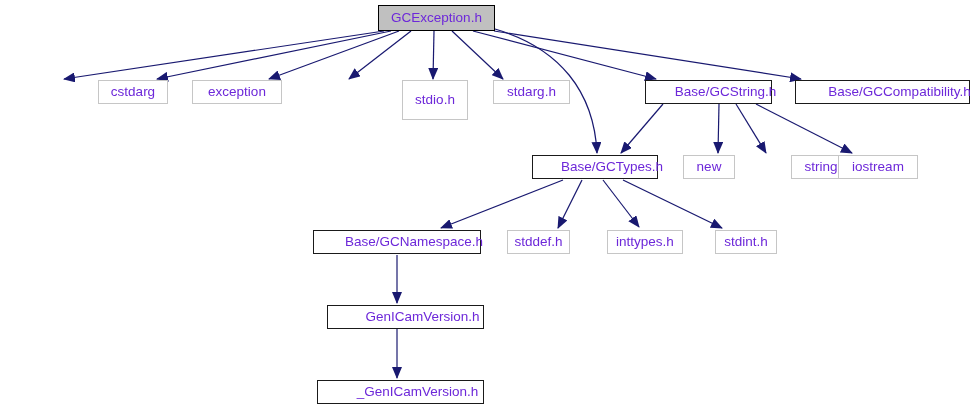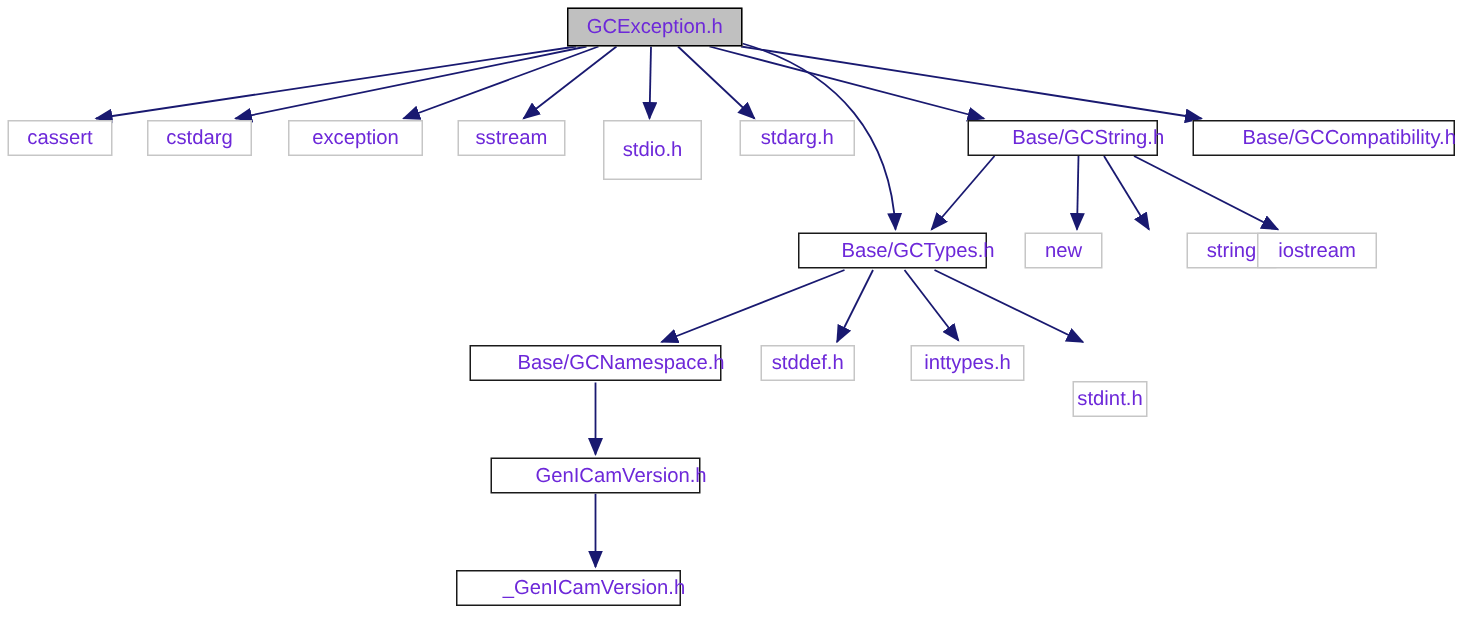--- a/index.html
+++ b/index.html
@@ -78,31 +78,29 @@
       <path d="M756,104 L852,153" class="edge" marker-end="url(#arrow)"></path>
       <path d="M563,180 L441,228" class="edge" marker-end="url(#arrow)"></path>
       <path d="M582,180 L558,228" class="edge" marker-end="url(#arrow)"></path>
       <path d="M603,180 L639,227" class="edge" marker-end="url(#arrow)"></path>
       <path d="M623,180 L722,228" class="edge" marker-end="url(#arrow)"></path>
       <path d="M397,255 L397,303" class="edge" marker-end="url(#arrow)"></path>
       <path d="M397,329 L397,378" class="edge" marker-end="url(#arrow)"></path>
     </svg>
 
 <div class="node root" style="left: 378px; top: 5px; width: 117px; height: 26px;">GCException.h</div>
-    <div class="node ext" style="left: 5px; top: 80px; width: 70px; height: 24px;">cassert</div>
     <div class="node ext" style="left: 192px; top: 80px; width: 90px; height: 24px;">exception</div>
     <div class="node ext" style="left: 98px; top: 80px; width: 70px; height: 24px;">cstdarg</div>
-    <div class="node ext" style="left: 305px; top: 80px; width: 72px; height: 24px;">sstream</div>
     <div class="node ext" style="left: 402px; top: 80px; width: 66px; height: 40px;">stdio.h</div>
     <div class="node ext" style="left: 493px; top: 80px; width: 77px; height: 24px;">stdarg.h</div>
     <div class="node doc" style="left: 645px; top: 80px; width: 127px; height: 24px;">Base/GCString.h</div>
     <div class="node doc" style="left: 795px; top: 80px; width: 175px; height: 24px;">Base/GCCompatibility.h</div>
     <div class="node doc" style="left: 532px; top: 155px; width: 126px; height: 24px;">Base/GCTypes.h</div>
     <div class="node ext" style="left: 683px; top: 155px; width: 52px; height: 24px;">new</div>
     <div class="node ext" style="left: 757px; top: 155px; width: 60px; height: 24px; margin-left: 34px;">string</div>
     <div class="node ext" style="left: 838px; top: 155px; width: 80px; height: 24px;">iostream</div>
     <div class="node doc" style="left: 313px; top: 230px; width: 168px; height: 24px;">Base/GCNamespace.h</div>
     <div class="node ext" style="left: 507px; top: 230px; width: 63px; height: 24px;">stddef.h</div>
     <div class="node ext" style="left: 607px; top: 230px; width: 76px; height: 24px;">inttypes.h</div>
-    <div class="node ext" style="left: 715px; top: 230px; width: 50px; height: 24px; margin-top: 24px;">stdint.h</div>
-    <div class="node doc" style="left: 327px; top: 305px; width: 140px; height: 24px;">GenICamVersion.h</div>
-    <div class="node doc" style="left: 304px; top: 380px; width: 150px; height: 24px; text-align: center;">_GenICamVersion.h</div>
+    <div class="node ext" style="left: 715px; top: 230px; width: 62px; height: 24px;">stdint.h</div>
+    <div class="node doc" style="left: 327px; top: 305px; width: 157px; height: 24px;">GenICamVersion.h</div>
+    <div class="node doc" style="left: 317px; top: 380px; width: 167px; height: 24px; text-align: center;">_GenICamVersion.h</div>
   </div>
 
 </body></html>

